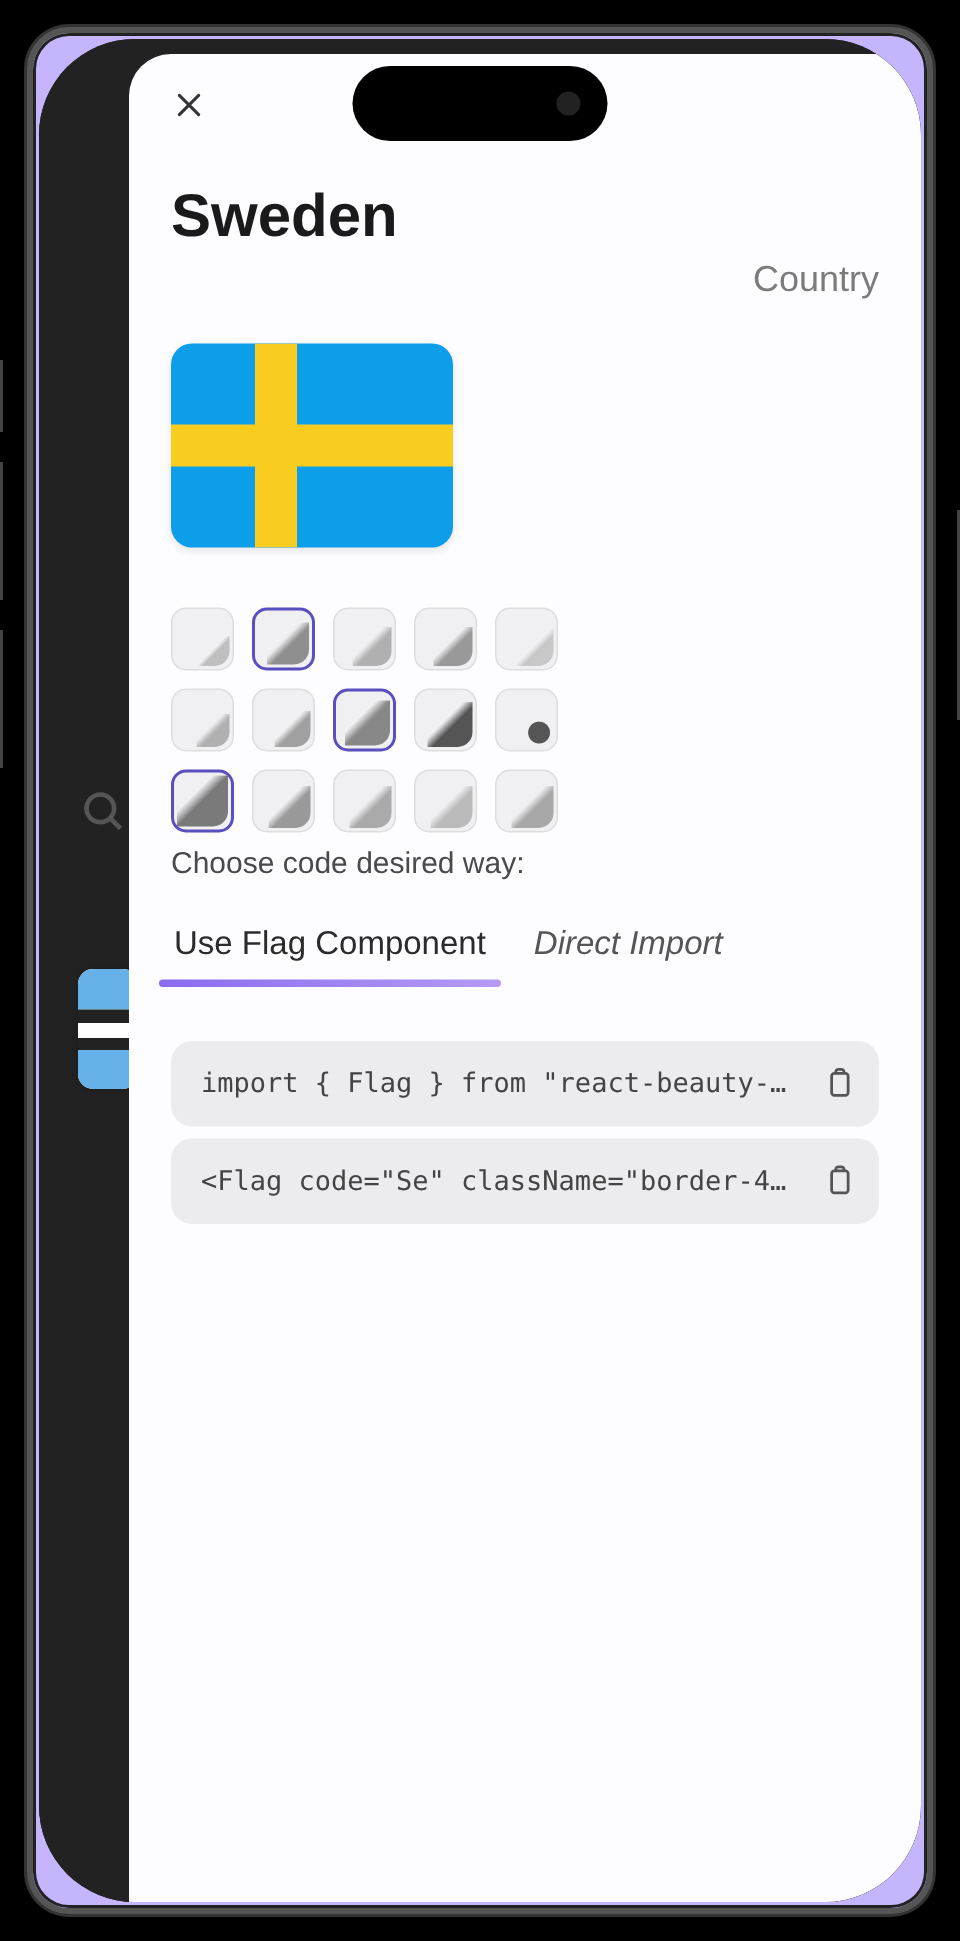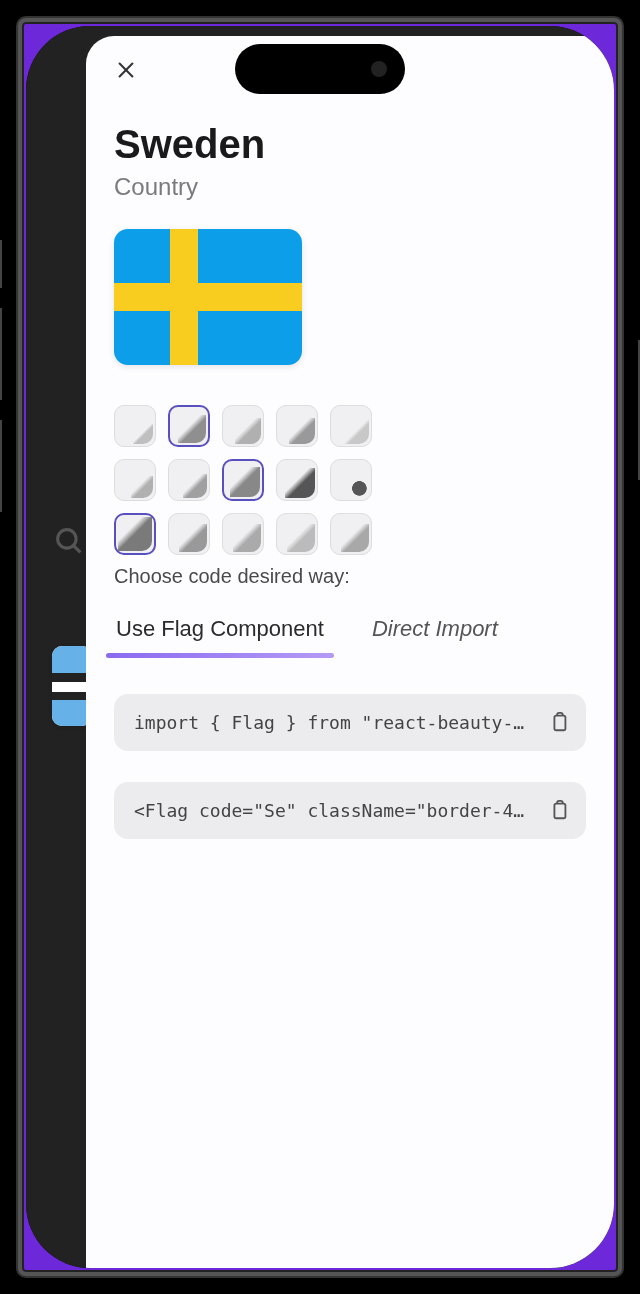--- a/index.html
+++ b/index.html
@@ -15,22 +15,22 @@
       position: relative;
       overflow: hidden;
     }
     .phone-frame {
       position: absolute;
       top: 18px;
       left: 18px;
       right: 18px;
       bottom: 18px;
       border: 4px solid #555;
-      border-radius: 8px;
-      background: #6d28d9;
+      border-radius: 28px;
+      background: #c4b5fd;
       overflow: hidden;
       box-shadow: inset 0 0 0 2px #222, 0 0 0 2px #333;
     }
     .phone-inner {
       position: absolute;
       top: 4px; left: 4px; right: 4px; bottom: 4px;
       border-radius: 64px;
       overflow: hidden;
       background: #000;
     }
@@ -119,20 +119,21 @@
     .title {
       font-size: 40px;
       font-weight: 700;
       color: #1a1a1a;
       margin-bottom: 6px;
     }
     .subtitle {
       font-size: 24px;
       color: #7b7b7b;
       margin-bottom: 28px;
+      text-align: right;
     }
     .flag-preview {
       width: 188px;
       height: 136px;
       border-radius: 14px;
       overflow: hidden;
       box-shadow: 0 2px 6px rgba(0,0,0,0.1);
       position: relative;
       background: #0c9ee8;
     }
@@ -199,21 +200,21 @@
       color: #1a1a1a;
     }
     .usage-sub {
       margin-top: 10px;
       font-size: 20px;
       color: #4a4a4a;
     }
     .tabs {
       margin-top: 22px;
       display: flex;
-      gap: 44px;
+      gap: 28px;
       font-size: 22px;
     }
     .tab {
       padding: 6px 2px 14px 2px;
       color: #2b2b2b;
       cursor: pointer;
       position: relative;
     }
     .tab.active::after {
       content: '';
@@ -224,21 +225,21 @@
       height: 5px;
       border-radius: 3px;
       background: linear-gradient(90deg,#8a6bf0,#b59af5);
     }
     .tab.inactive { color:#555;font-style:italic; }
 
     .code-blocks {
       margin-top: 38px;
       display: flex;
       flex-direction: column;
-      gap: 31px;
+      gap: 8px;
     }
     .code-block {
       background: #ecebee;
       border-radius: 14px;
       padding: 18px 52px 18px 20px;
       font-family: ui-monospace, 'SF Mono', Menlo, Consolas, monospace;
       font-size: 18px;
       color: #444;
       position: relative;
       white-space: nowrap;

